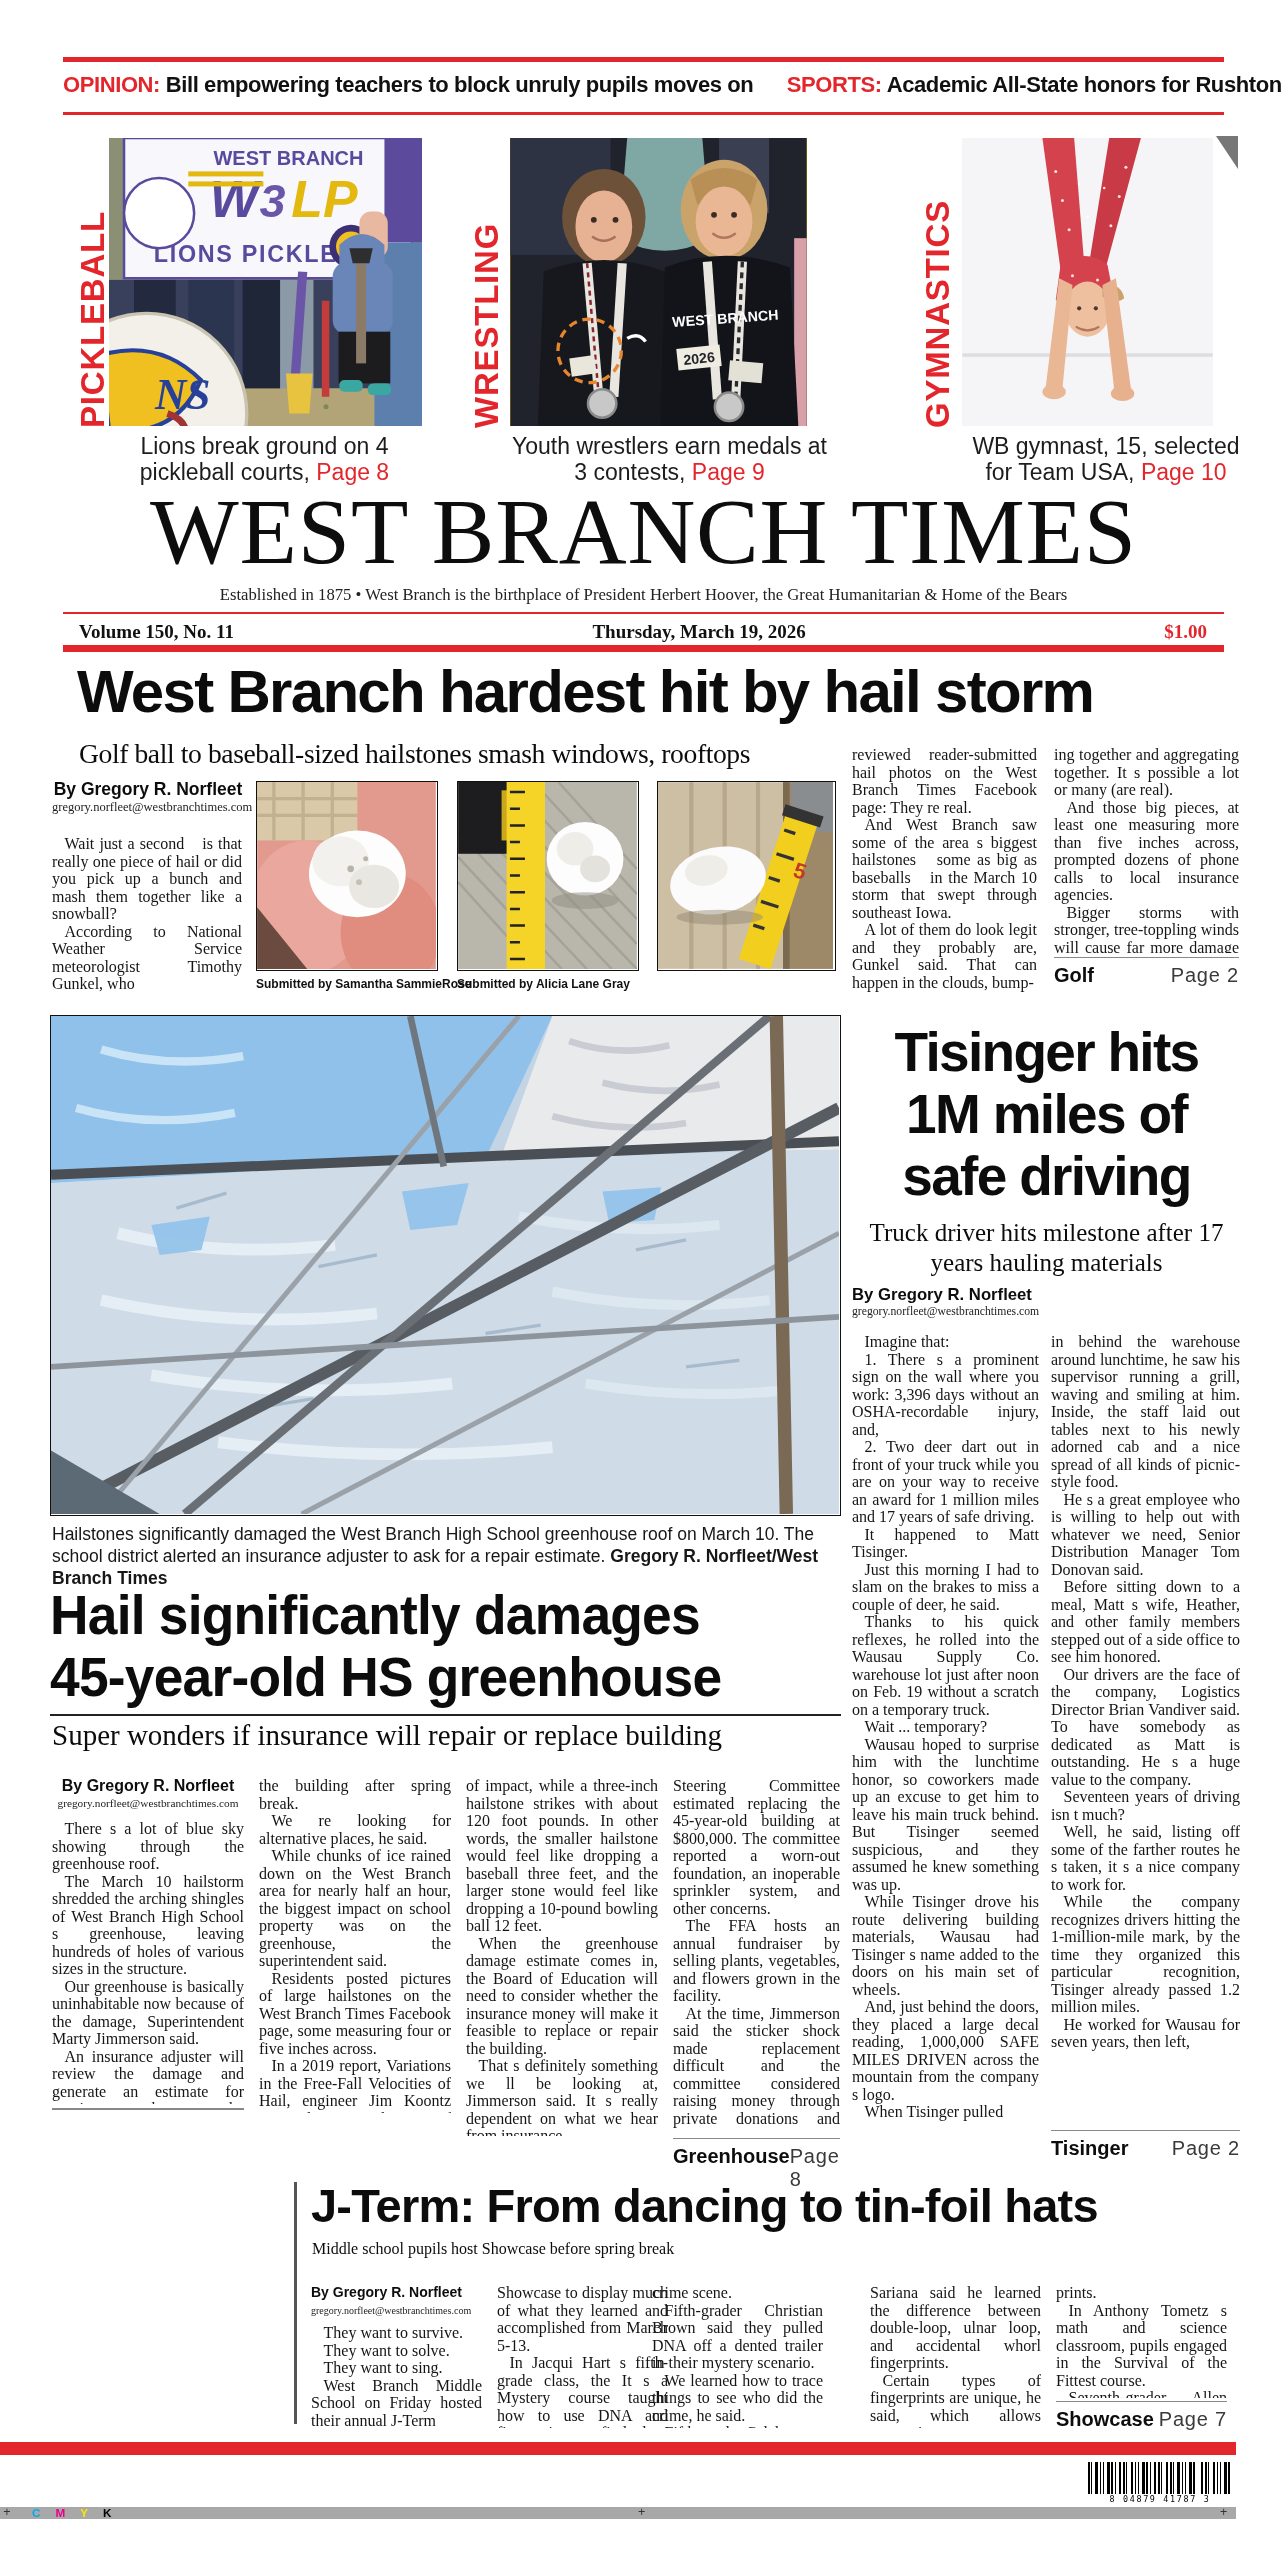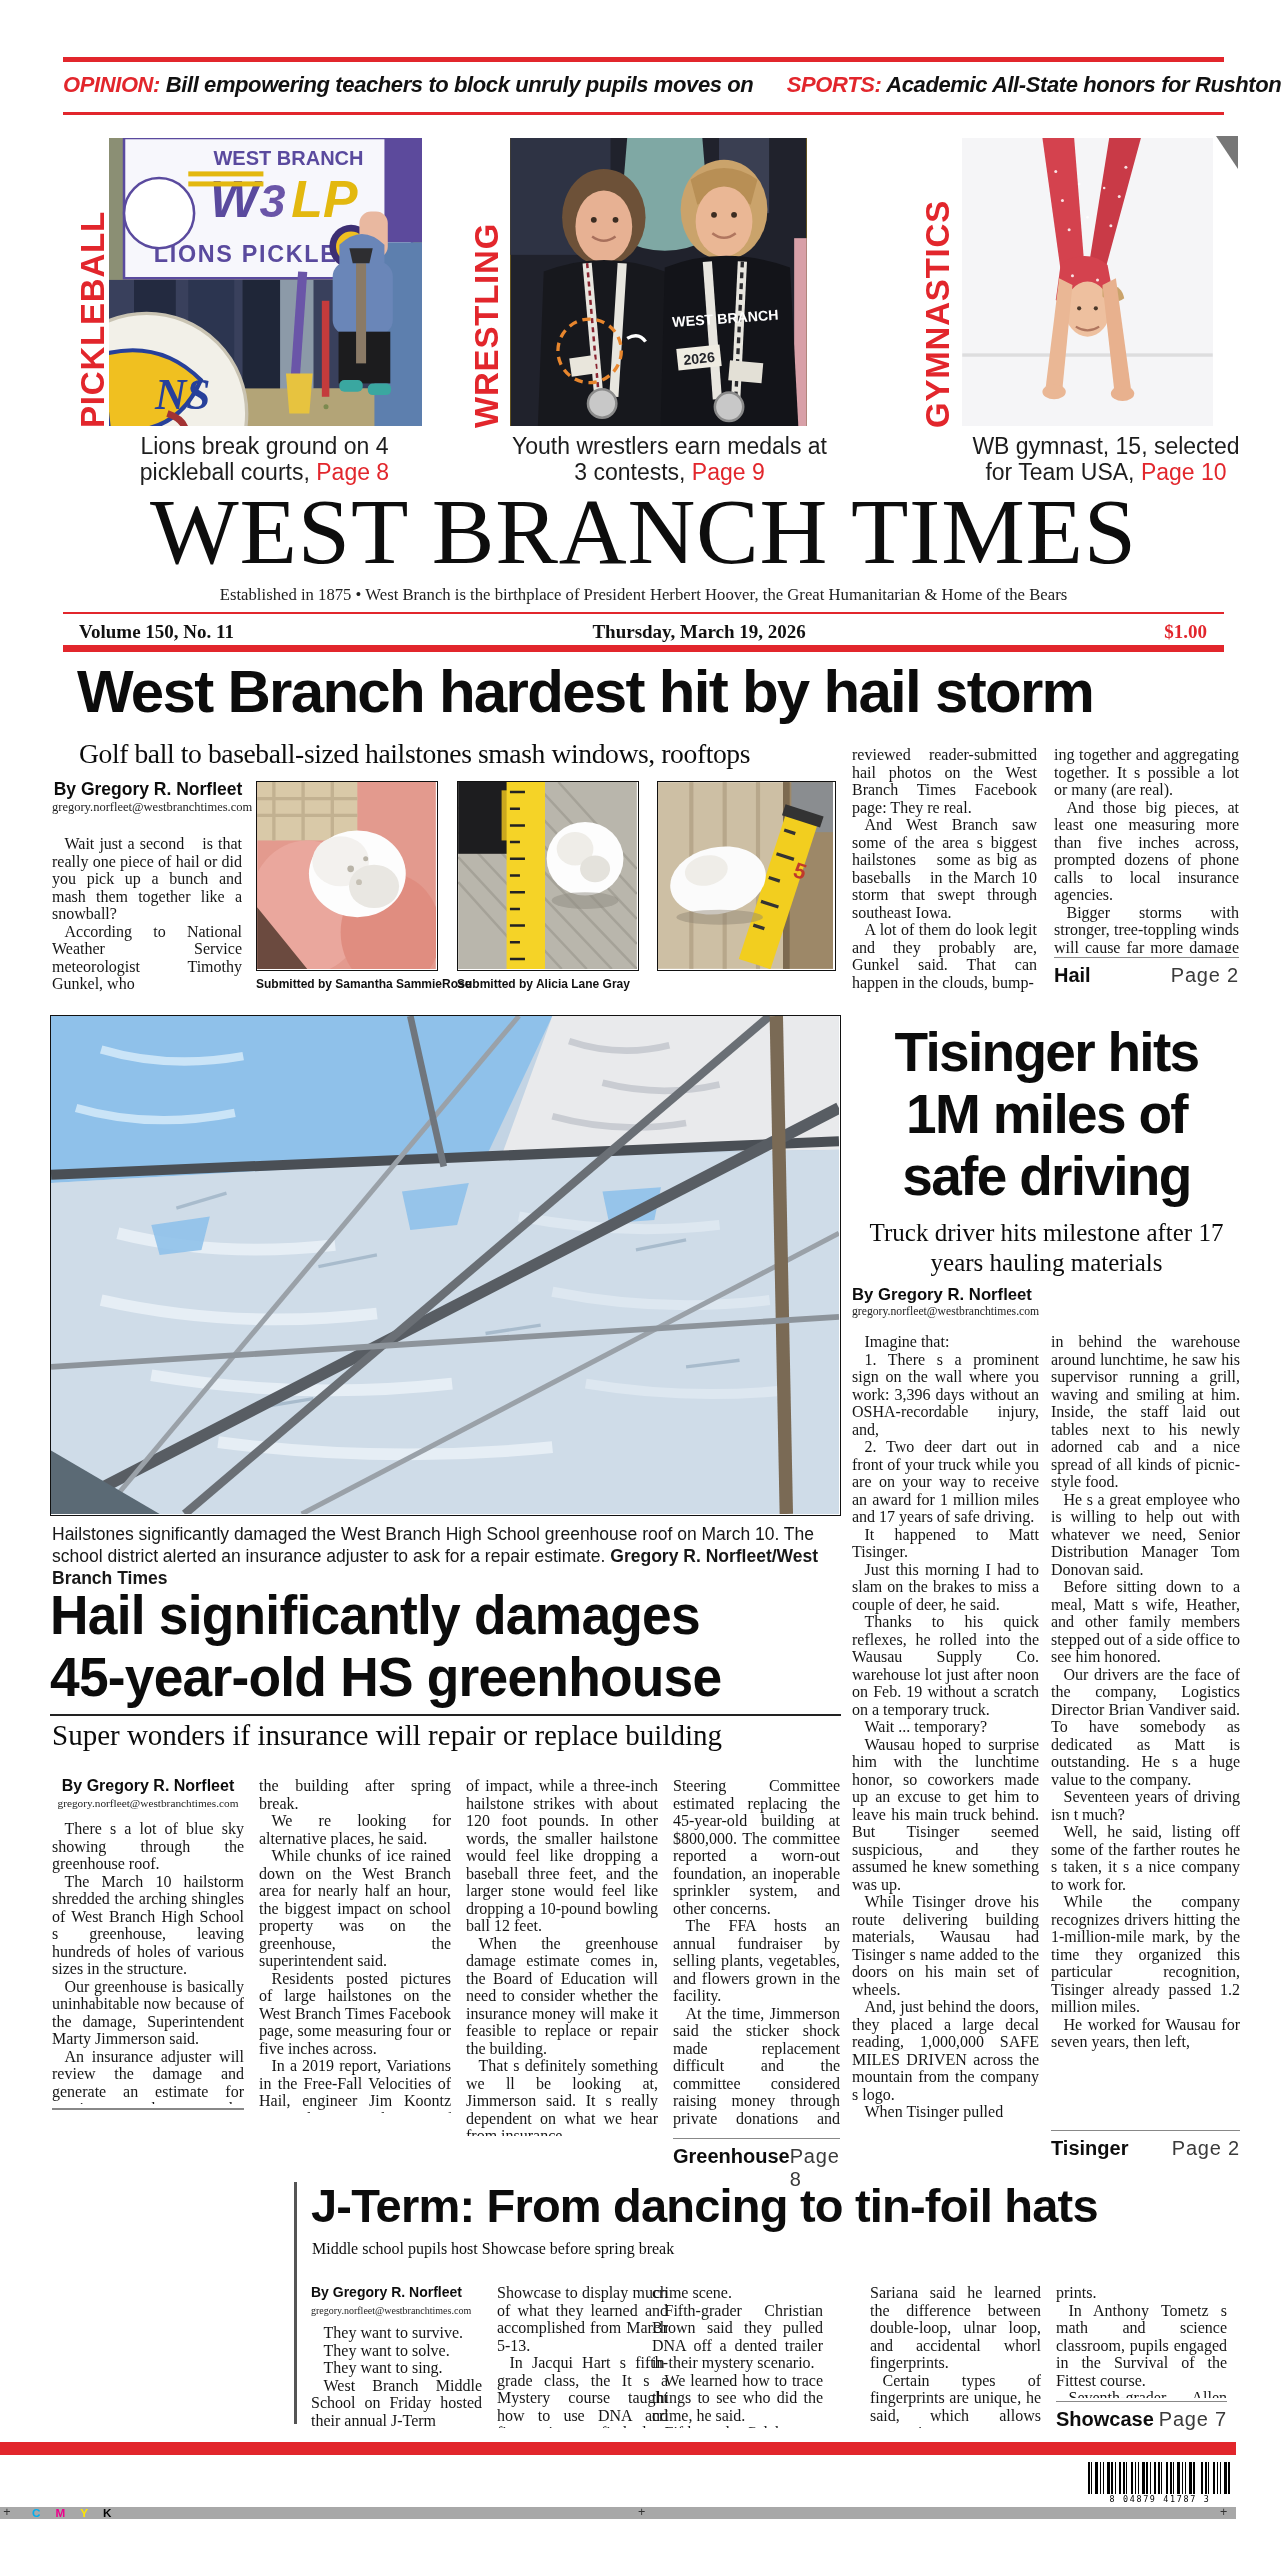--- a/index.html
+++ b/index.html
@@ -6,21 +6,21 @@
   .page{position:relative;width:1288px;height:2576px;background:#fff;overflow:hidden;
         font-family:"Liberation Sans",sans-serif;color:#111;}
   .abs{position:absolute;}
   .serif{font-family:"Liberation Serif",serif;}
   .sans{font-family:"Liberation Sans",sans-serif;}
   .red{color:#e2262c;}
   .redbar{background:#e2262c;}
   .center{text-align:center;}
 
   
-  .teaserline{font-weight:700;font-size:22px;letter-spacing:-0.4px;white-space:nowrap;font-style:italic;}
+  .teaserline{font-weight:700;font-size:22px;letter-spacing:-0.4px;white-space:nowrap;}
   .kicker{font-weight:700;font-size:33px;color:#e2262c;letter-spacing:0.8px;
           writing-mode:vertical-rl;transform:rotate(180deg);}
   .tphoto{position:absolute;overflow:hidden;background:#eab308;}
   .tcap{font-size:23px;line-height:26px;color:#1d1d1d;text-align:center;}
   .tcap .pageref{color:#e2262c;}
 
   
   .mast-title{font-family:"Liberation Serif",serif;font-size:94px;line-height:94px;
               letter-spacing:0.8px;color:#0d0d0d;white-space:nowrap;}
   .tagline{font-family:"Liberation Serif",serif;font-size:16.7px;color:#222;}
@@ -294,21 +294,21 @@
       <p>reviewed reader-submitted hail photos on the West Branch Times Facebook page: They re real.</p>
       <p>And West Branch saw some of the area s biggest hailstones   some as big as baseballs   in the March 10 storm that swept through southeast Iowa.</p>
       <p>A lot of them do look legit and they probably are, Gunkel said. That can happen in the clouds, bump-</p>
     </div>
   <div class="abs bodycol cont" style="left:1054px;top:746px;width:185px;height:207px;">
       <p>ing together and aggregating together. It s possible a lot or many (are real).</p>
       <p>And those big pieces, at least one measuring more than five inches across, prompted dozens of phone calls to local insurance agencies.</p>
       <p>Bigger storms with stronger, tree-toppling winds will cause far more damage than</p>
     </div>
   <div class="abs jumpline" style="left:1054px;top:957px;width:185px;">
-    <span class="jl">Hail</span>
+    <span class="jl">Golf</span>
     <span class="jp">Page 2</span>
   </div>
 
   <div class="abs" style="left:50px;top:1015px;width:791px;height:501px;border:1.7px solid #111;box-sizing:border-box;overflow:hidden;">
     <svg width="788" height="498" viewBox="0 0 943 596">
       <rect width="943" height="596" fill="#c3d4e4"></rect>
       <polygon points="0,0 600,0 520,170 0,200" fill="#8fc1ea"></polygon>
       <polygon points="600,0 943,0 943,160 540,165" fill="#e9eaec"></polygon>
       <path d="M620 30 q60 20 120 5 M660 80 q70 18 140 2 M600 120 q80 22 160 8" stroke="#c9ccd2" stroke-width="8" fill="none"></path>
       <path d="M60 40 q80 24 170 8 M30 110 q90 26 190 6" stroke="#d8ecfa" stroke-width="10" fill="none" opacity="0.8"></path>

